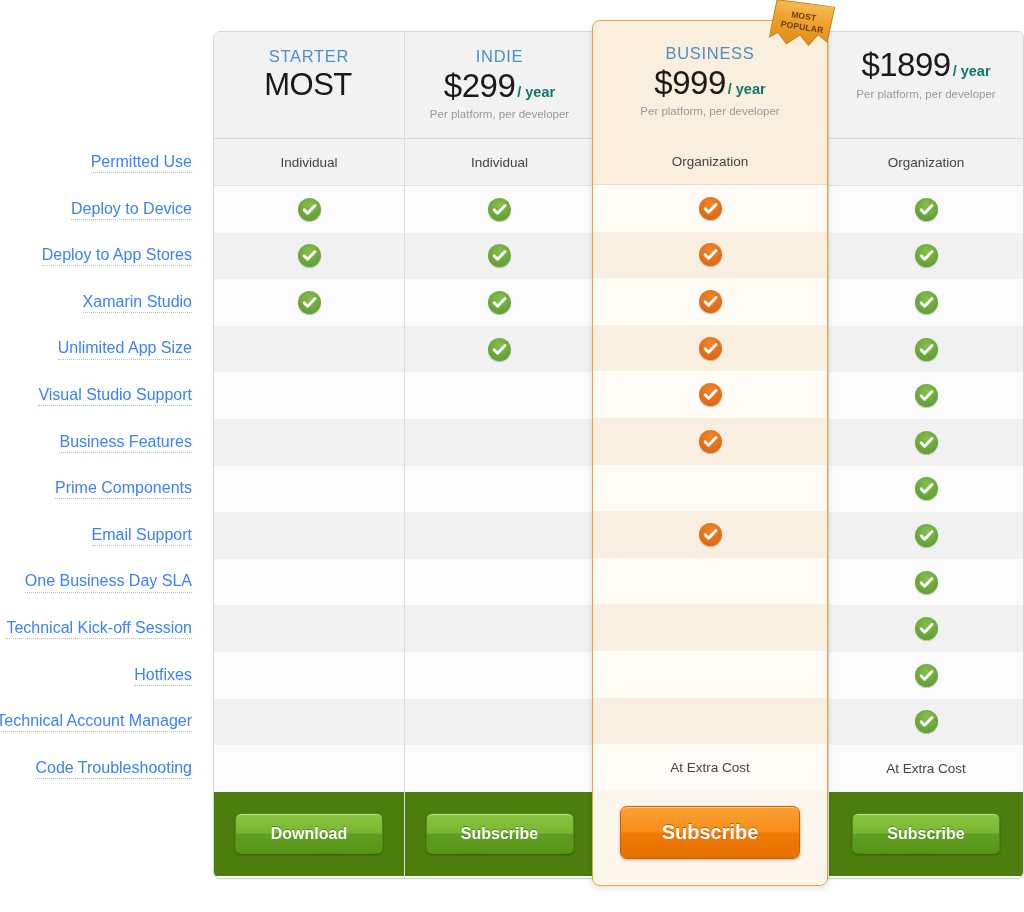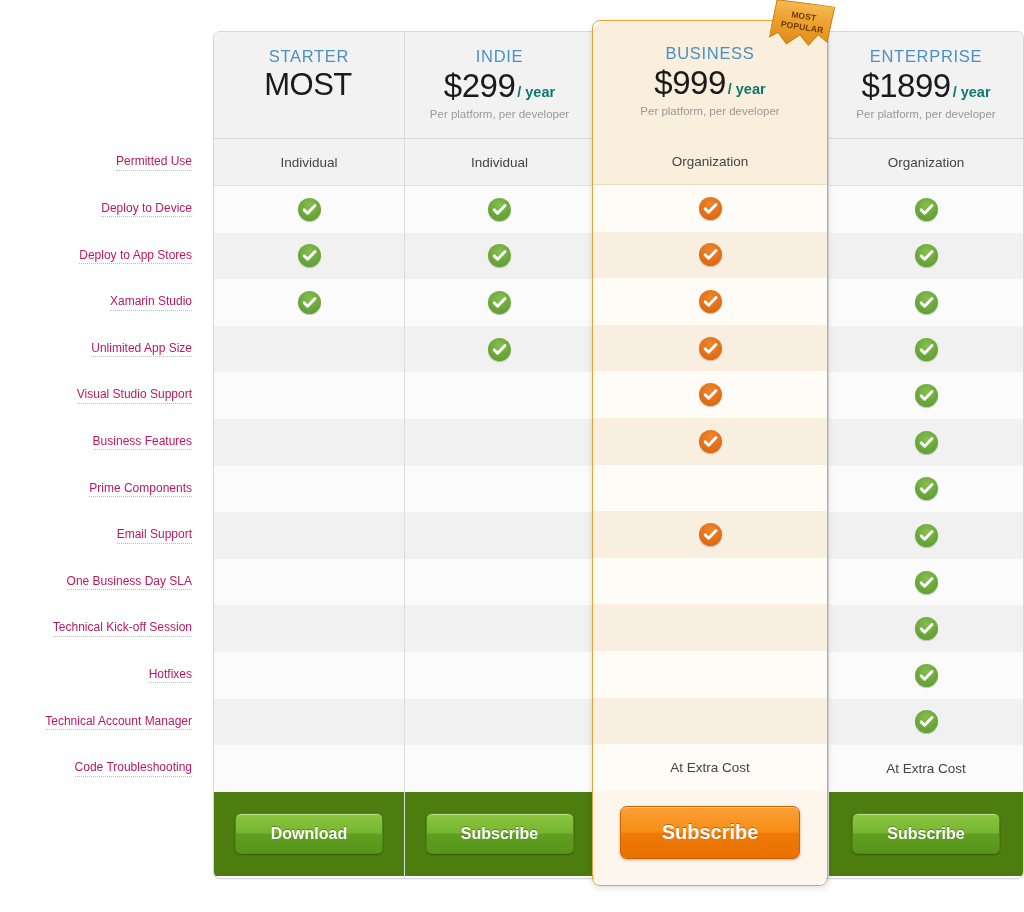--- a/index.html
+++ b/index.html
@@ -30,22 +30,22 @@
     width: 200px;
   }
   .feature-label-row {
     display: flex;
     align-items: center;
     justify-content: flex-end;
     box-sizing: border-box;
     padding-right: 8px;
   }
   .feature-label {
-    font-size: 12px;
-    color: #be185d;
+    font-size: 16px;
+    color: #3b82f6;
     text-align: center;
     border-bottom: 1px dotted #bdbdbd;
     padding-bottom: 1px;
     line-height: 1.2;
     white-space: nowrap;
   }
 
   
   .table-wrap {
     position: absolute;
@@ -201,21 +201,21 @@
     box-shadow: 0 2px 6px rgba(0,0,0,0.13);
     pointer-events: none;
     z-index: 5;
   }
   .business-fill {
     position: absolute;
     left: 593px;
     top: 21px;
     width: 234px;
     height: 864px;
-    border-radius: 13px;
+    border-radius: 8px;
     box-sizing: border-box;
     overflow: hidden;
     z-index: 3;
     background: #fdf6ec;
   }
   .bh-head {
     height: 117px;
     background: #faeedc;
     text-align: center;
     padding-top: 22px;
@@ -449,21 +449,20 @@
         <div class="cell even" style="height:46.6px"></div>
         <div class="cell odd" style="height:46.6px"></div>
         <div class="cell even" style="height:46.6px"></div>
         <div class="cell odd" style="height:46.6px">
           <span>At Extra Cost</span>
         </div>
         <div style="height:84px"></div>
       </div>
     <div class="col col-enterprise" id="col-3">
         <div class="plan-head">
-          <div class="plan-name">ENTERPRISE</div>
           <div class="plan-price"><span class="amount">$1899</span><span class="per">/ year</span></div>
           <div class="plan-note">Per platform, per developer</div>
         </div>
         <div class="cell permitted" style="height:47px">
           <span>Organization</span>
         </div>
         <div class="cell odd" style="height:46.6px">
           <span class="check green">
             <svg width="23" height="23" viewBox="0 0 23 23">
               <path d="M6.2 11.9 L9.6 15.3 L17.0 7.5" fill="none" stroke="#ffffff" stroke-width="2.9" stroke-linecap="round" stroke-linejoin="round"></path>

